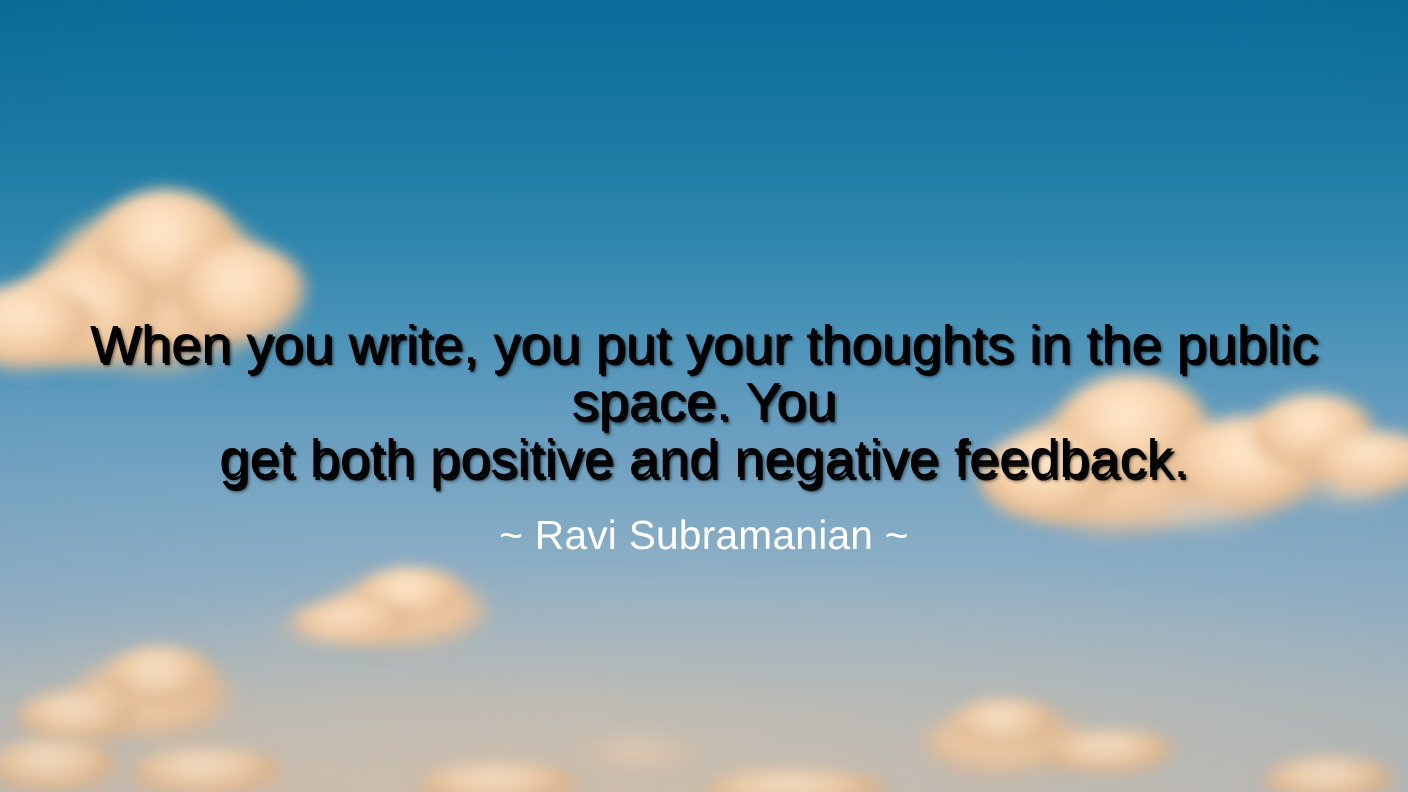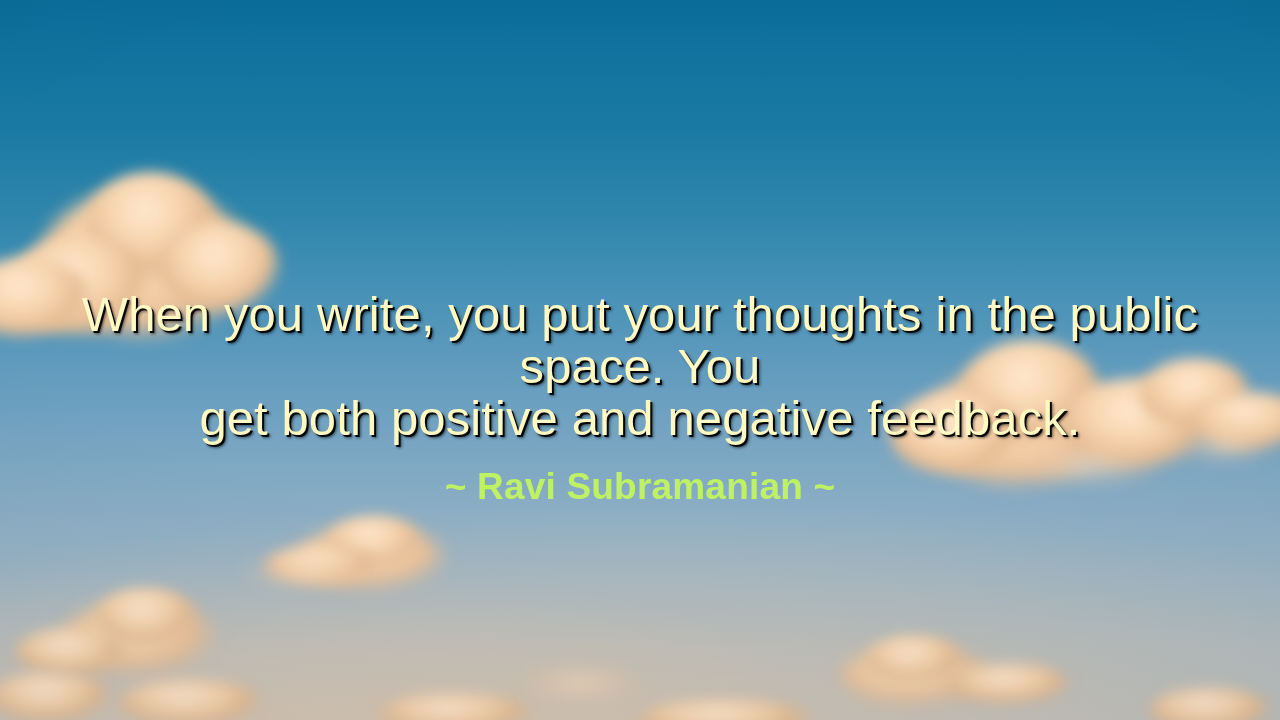--- a/index.html
+++ b/index.html
@@ -119,36 +119,36 @@
     position: absolute;
     left: 0;
     right: 0;
     top: 288px;
     text-align: center;
     padding: 0 36px;
     box-sizing: border-box;
   }
   .quote-text {
     margin: 0;
-    color: #fef9c3;
+    color: #000000;
     font-size: 49px;
     line-height: 52px;
     font-weight: 400;
     letter-spacing: 0.1px;
     text-shadow:
       2px 2px 0 rgba(0,0,0,0.92),
       3px 3px 3px rgba(0,0,0,0.55);
     white-space: pre-line;
   }
   .attribution {
     margin: 22px 0 0 0;
     font-size: 37px;
     line-height: 42px;
-    font-weight: 700;
-    color: #bef264;
+    font-weight: 400;
+    color: #ffffff;
     letter-spacing: 0.2px;
   }
 </style>
 </head>
 <body>
 
 <div class="stage">
 
   <div class="sky"></div>
   <div class="sky-warm"></div>

